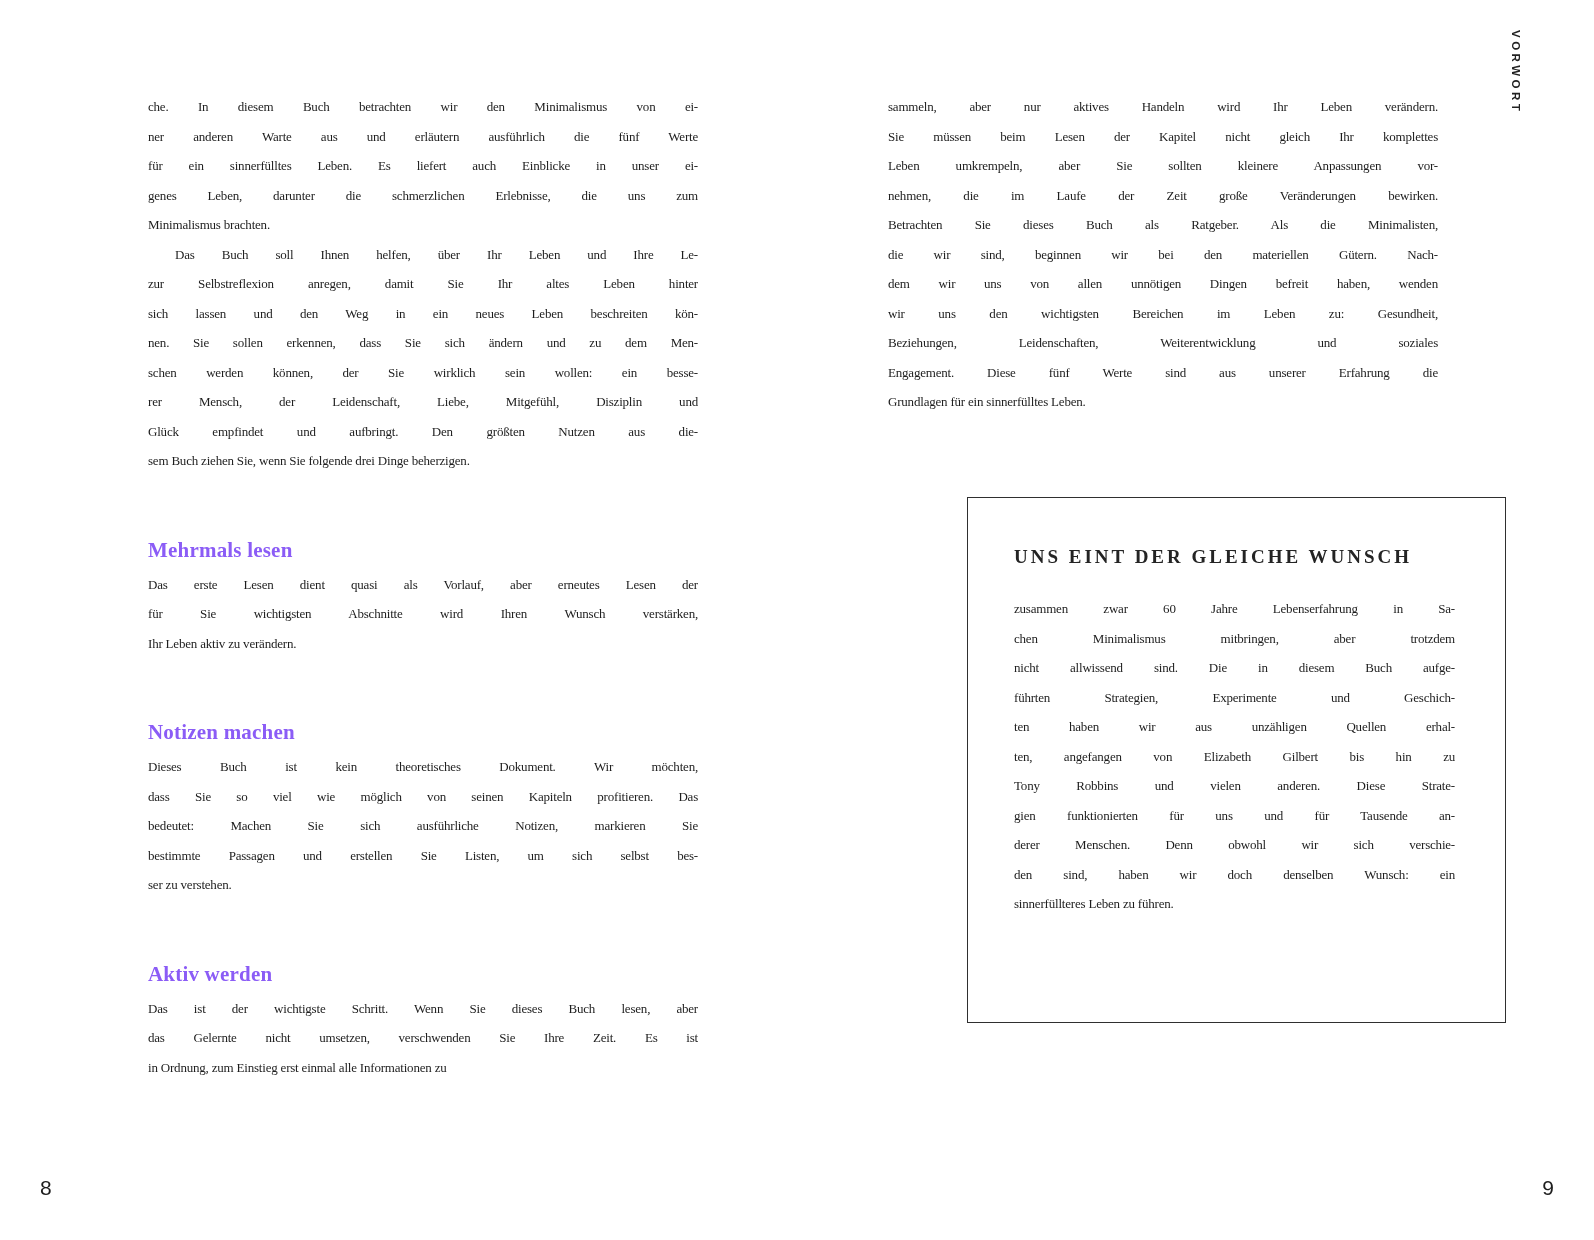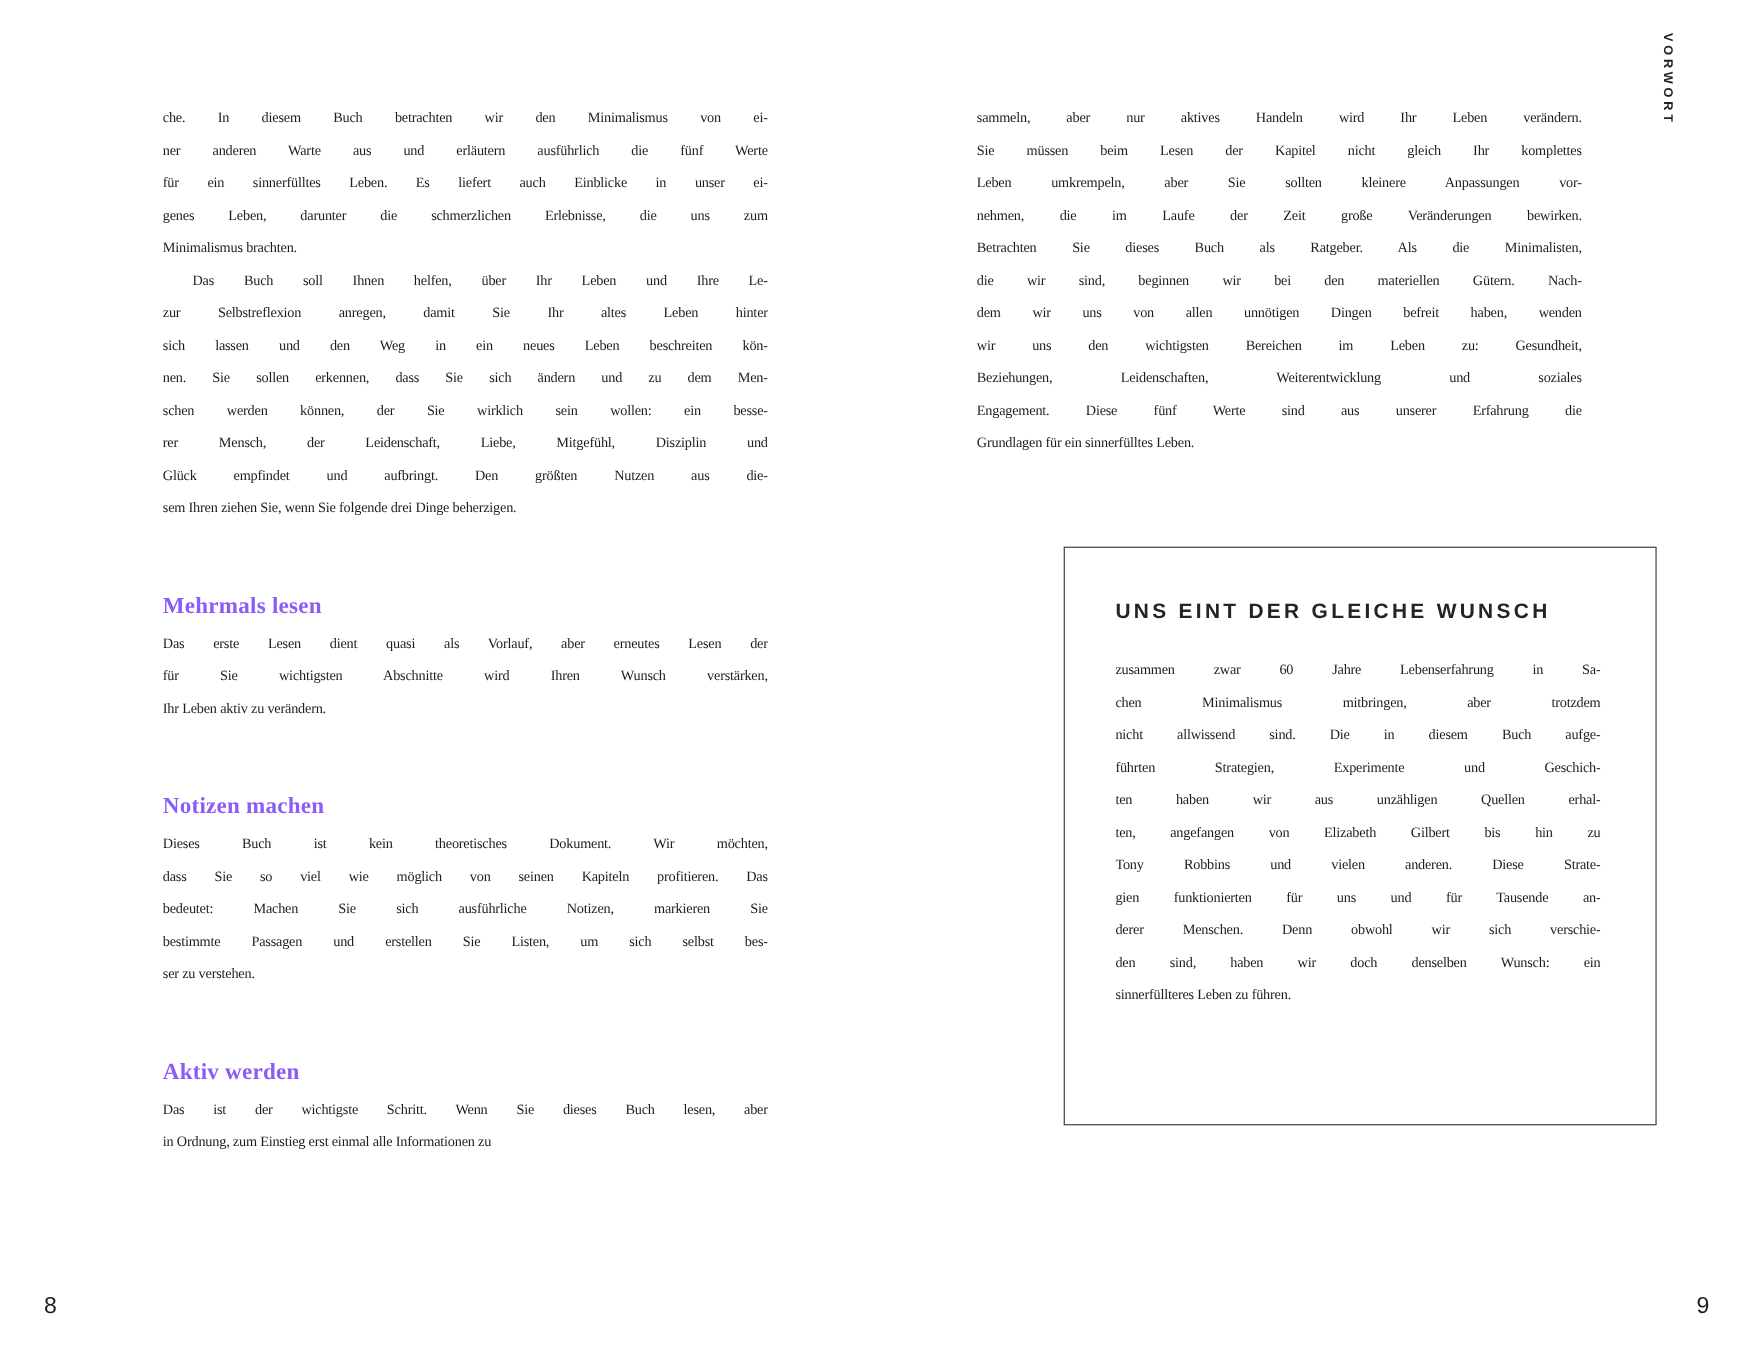--- a/index.html
+++ b/index.html
@@ -39,21 +39,21 @@
   #callout-box{
     position:absolute;
     left:967px;top:497px;
     width:539px;height:526px;
     box-sizing:border-box;
     border:1.5px solid #2f2f2f;
     background:#ffffff;
     padding:46px 50px 0 46px;
   }
   #callout-heading{
-    font-family:Liberation Sans, sans-serif;
+    font-family:Liberation Serif, serif;
     font-weight:bold;
     font-size:19px;
     line-height:26px;
     letter-spacing:3px;
     color:#242424;
     margin-bottom:24px;
     white-space:nowrap;
   }
   .page-num{
     position:absolute;
@@ -90,21 +90,21 @@
         <div class="line para-end">Minimalismus brachten.</div>
       </div>
     <div class="para indent">
         <div class="line">Das Buch soll Ihnen helfen, über Ihr Leben und Ihre Le-</div>
         <div class="line">zur Selbstreflexion anregen, damit Sie Ihr altes Leben hinter</div>
         <div class="line">sich lassen und den Weg in ein neues Leben beschreiten kön-</div>
         <div class="line">nen. Sie sollen erkennen, dass Sie sich ändern und zu dem Men-</div>
         <div class="line">schen werden können, der Sie wirklich sein wollen: ein besse-</div>
         <div class="line">rer Mensch, der Leidenschaft, Liebe, Mitgefühl, Disziplin und</div>
         <div class="line">Glück empfindet und aufbringt. Den größten Nutzen aus die-</div>
-        <div class="line para-end">sem Ihren ziehen Sie, wenn Sie folgende drei Dinge beherzigen.</div>
+        <div class="line para-end">sem Buch ziehen Sie, wenn Sie folgende drei Dinge beherzigen.</div>
       </div>
 
     <div>
       <div class="sec-heading">Mehrmals lesen</div>
       <div class="para">
           <div class="line">Das erste Lesen dient quasi als Vorlauf, aber erneutes Lesen der</div>
           <div class="line">für Sie wichtigsten Abschnitte wird Ihren Wunsch verstärken,</div>
           <div class="line para-end">Ihr Leben aktiv zu verändern.</div>
         </div>
     </div>
@@ -117,20 +117,21 @@
           <div class="line">bedeutet: Machen Sie sich ausführliche Notizen, markieren Sie</div>
           <div class="line">bestimmte Passagen und erstellen Sie Listen, um sich selbst bes-</div>
           <div class="line para-end">ser zu verstehen.</div>
         </div>
     </div>
 
     <div>
       <div class="sec-heading">Aktiv werden</div>
       <div class="para">
           <div class="line">Das ist der wichtigste Schritt. Wenn Sie dieses Buch lesen, aber</div>
+          <div class="line">das Gelernte nicht umsetzen, verschwenden Sie Ihre Zeit. Es ist</div>
           <div class="line para-end">in Ordnung, zum Einstieg erst einmal alle Informationen zu</div>
         </div>
     </div>
   </div>
 
   <div id="col-right" class="col">
     <div class="para">
         <div class="line">sammeln, aber nur aktives Handeln wird Ihr Leben verändern.</div>
         <div class="line">Sie müssen beim Lesen der Kapitel nicht gleich Ihr komplettes</div>
         <div class="line">Leben umkrempeln, aber Sie sollten kleinere Anpassungen vor-</div>

